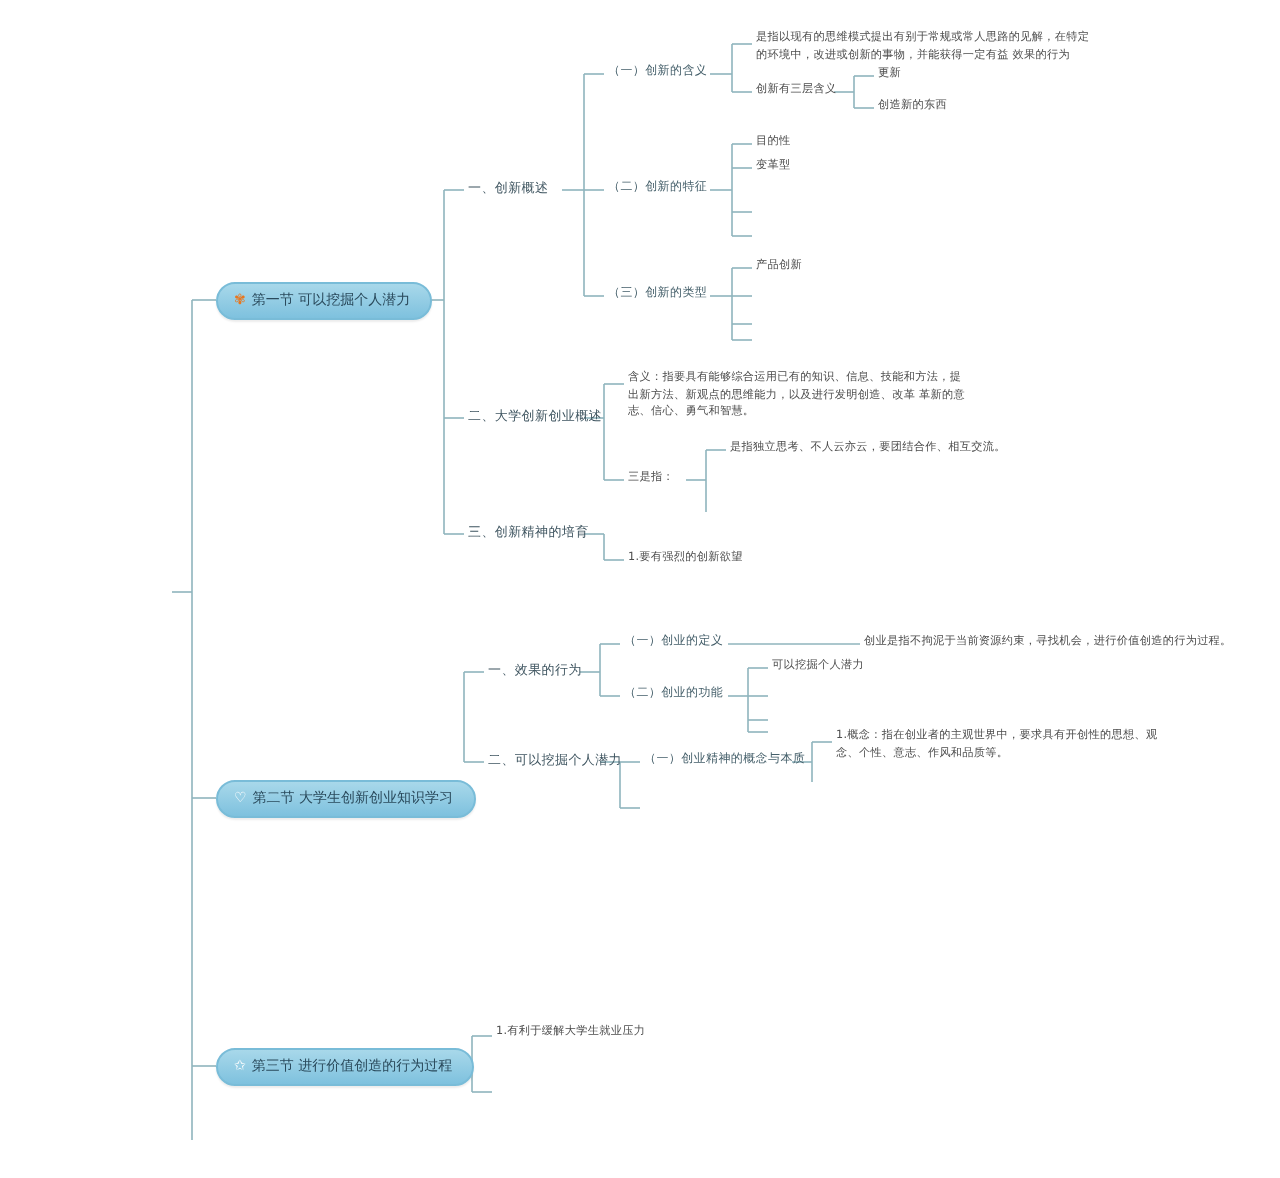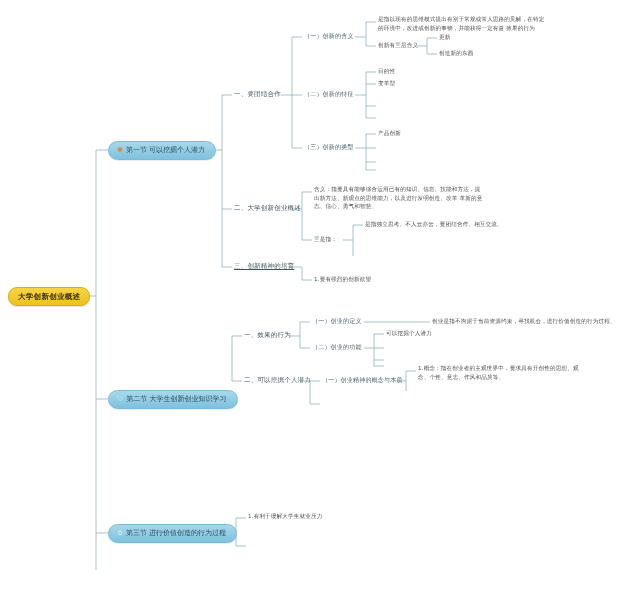--- a/index.html
+++ b/index.html
@@ -183,30 +183,29 @@
       <path d="M406,371 L406,391"></path>
       <path d="M406,371 L416,371"></path>
 
       <path d="M226,533 L236,533"></path>
       <path d="M236,518 L236,546"></path>
       <path d="M236,518 L246,518"></path>
       <path d="M236,546 L246,546"></path>
     </g>
   </svg>
 
-  <div class="node root" style="left:8px; top:287px;">大学创新创业概述</div>
 
   <div class="node lvl1" style="left:108px; top:141px;">
     <span class="ico flower">✾</span>
     <span>第一节 可以挖掘个人潜力</span>
   </div>
 
-  <div class="node lvl2" style="left:234px; top:90px;">一、要团结合作</div>
+  <div class="node lvl2" style="left:234px; top:90px;">一、创新概述</div>
   <div class="node lvl2" style="left:234px; top:204px;">二、大学创新创业概述</div>
-  <div class="node lvl2" style="left:234px; top:262px;text-decoration:underline;">三、创新精神的培育</div>
+  <div class="node lvl2" style="left:234px; top:262px;">三、创新精神的培育</div>
 
   <div class="node lvl3" style="left:304px; top:32px;">（一）创新的含义</div>
   <div class="node lvl3" style="left:304px; top:90px;">（二）创新的特征</div>
   <div class="node lvl3" style="left:304px; top:143px;">（三）创新的类型</div>
 
   <div class="node leaf wrap w170" style="left:378px; top:15px;">是指以现有的思维模式提出有别于常规或常人思路的见解，在特定的环境中，改进或创新的事物，并能获得一定有益 效果的行为</div>
   <div class="node leaf" style="left:378px; top:42px;">创新有三层含义</div>
   <div class="node leaf" style="left:439px; top:34px;">更新</div>
   <div class="node leaf" style="left:439px; top:50px;">创造新的东西</div>
 

